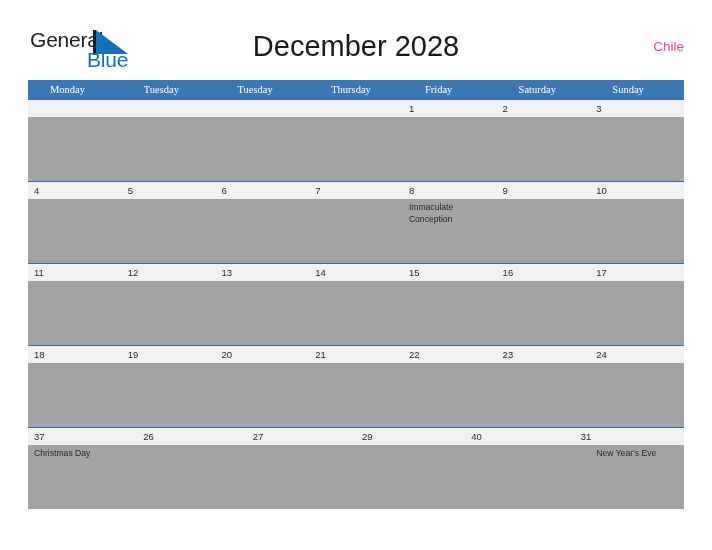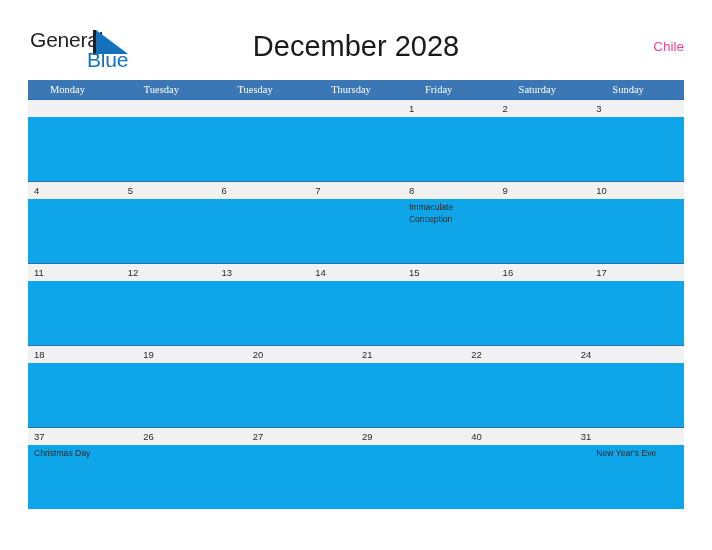--- a/index.html
+++ b/index.html
@@ -131,21 +131,21 @@
     font-size: 9.5px;
     color: #2a2a2a;
     line-height: 17px;
     padding-left: 6px;
     box-sizing: border-box;
     font-family: "Liberation Sans", sans-serif;
   }
 
   .week-events {
     display: flex;
-    background: #0ea5e9;
+    background: #a3a3a3;
     height: 64px;
   }
   .event-cell {
     flex: 1 1 0;
     padding: 3px 8px 0 6px;
     box-sizing: border-box;
     font-size: 8.6px;
     line-height: 11.5px;
     color: #2a2a2a;
     font-family: "Liberation Sans", sans-serif;
@@ -252,20 +252,21 @@
       </div>
     </div>
 
     <div class="week">
       <div class="week-dates">
         <div class="date-cell">18</div>
         <div class="date-cell">19</div>
         <div class="date-cell">20</div>
         <div class="date-cell">21</div>
         <div class="date-cell">22</div>
+        <div class="date-cell">23</div>
         <div class="date-cell">24</div>
       </div>
       <div class="week-events">
         <div class="event-cell"></div>
         <div class="event-cell"></div>
         <div class="event-cell"></div>
         <div class="event-cell"></div>
         <div class="event-cell"></div>
         <div class="event-cell"></div>
         <div class="event-cell"></div>

